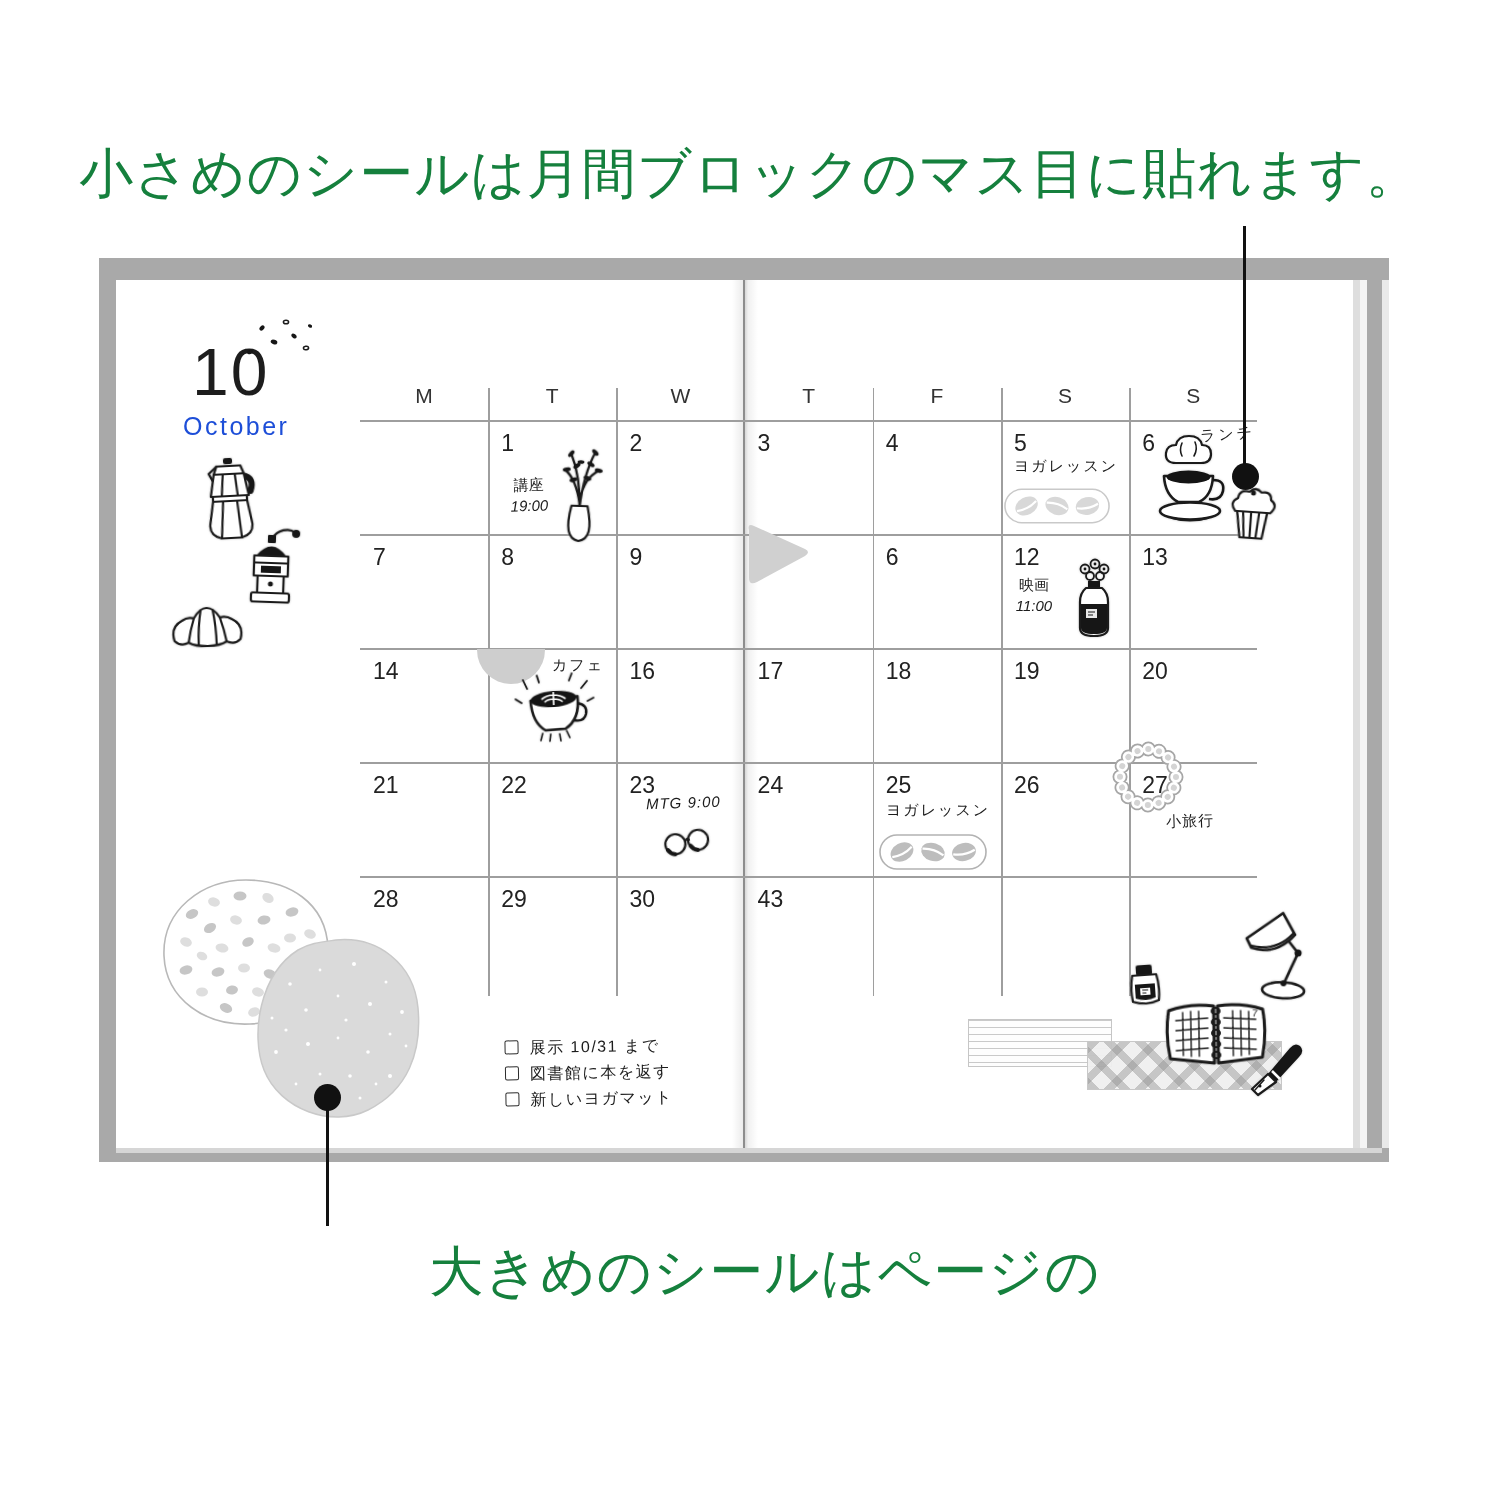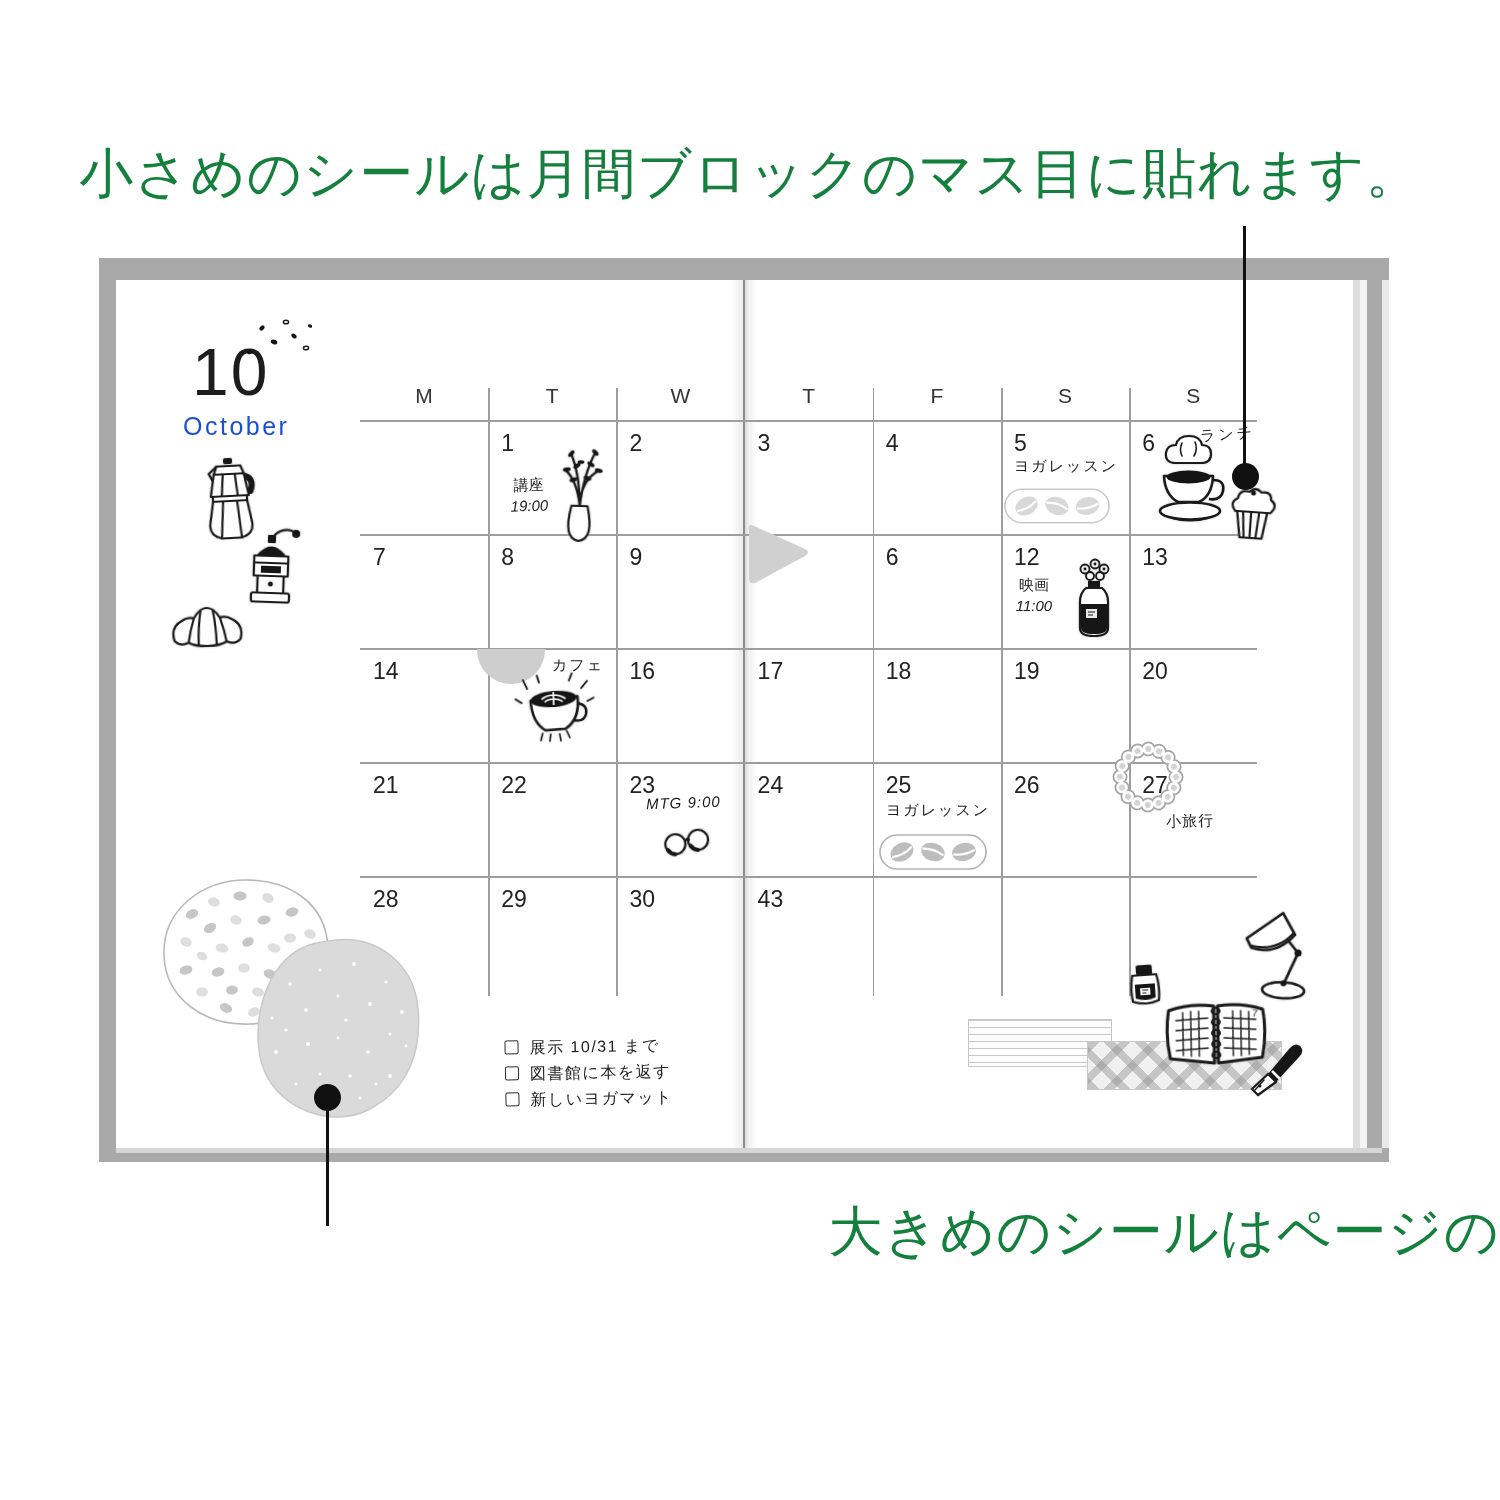--- a/index.html
+++ b/index.html
@@ -37,21 +37,21 @@
   .tape{position:absolute;border:1px solid #c6c6c6;}
   .tape-striped{left:968px;top:1019px;width:142px;height:46px;z-index:2;background:
     repeating-linear-gradient(180deg,#c9c9c9 0 1.5px,rgba(255,255,255,0) 1.5px 7px),#fdfdfd;}
   .tape-plaid{left:1087px;top:1041px;width:193px;height:47px;z-index:3;opacity:.95;background:
     repeating-linear-gradient(45deg,rgba(140,140,140,.45) 0 8px,rgba(255,255,255,0) 8px 22px),
     repeating-linear-gradient(135deg,rgba(140,140,140,.45) 0 8px,rgba(255,255,255,0) 8px 22px),#f0f0f0;}
   .checklist{left:505px;top:1034px;z-index:6;transform:rotate(-1deg);}
   .cl-row{font-size:16px;letter-spacing:1.5px;line-height:26px;color:#1c1c1c;white-space:nowrap;}
   .cbx{display:inline-block;width:12px;height:12px;border:1.7px solid #2b2b2b;border-radius:2px;
     margin-right:11px;vertical-align:-1px;}
-  .btm-caption{position:absolute;left:30px;right:0;top:1192px;text-align:right;z-index:8;line-height:78px;}
+  .btm-caption{position:absolute;left:30px;right:0;top:1232px;text-align:center;z-index:8;line-height:78px;}
   .top-caption{position:absolute;left:0;right:0;top:138px;text-align:center;z-index:8;}
   .it{font-style:italic;}
 </style>
 </head>
 <body>
 
 <div class="top-caption caption">小さめのシールは月間ブロックのマス目に貼れます。</div>
 <div class="callout-line" style="left:1243px;top:226px;height:242px;"></div>
 <div class="callout-dot" style="left:1232px;top:463px;"></div>
 

